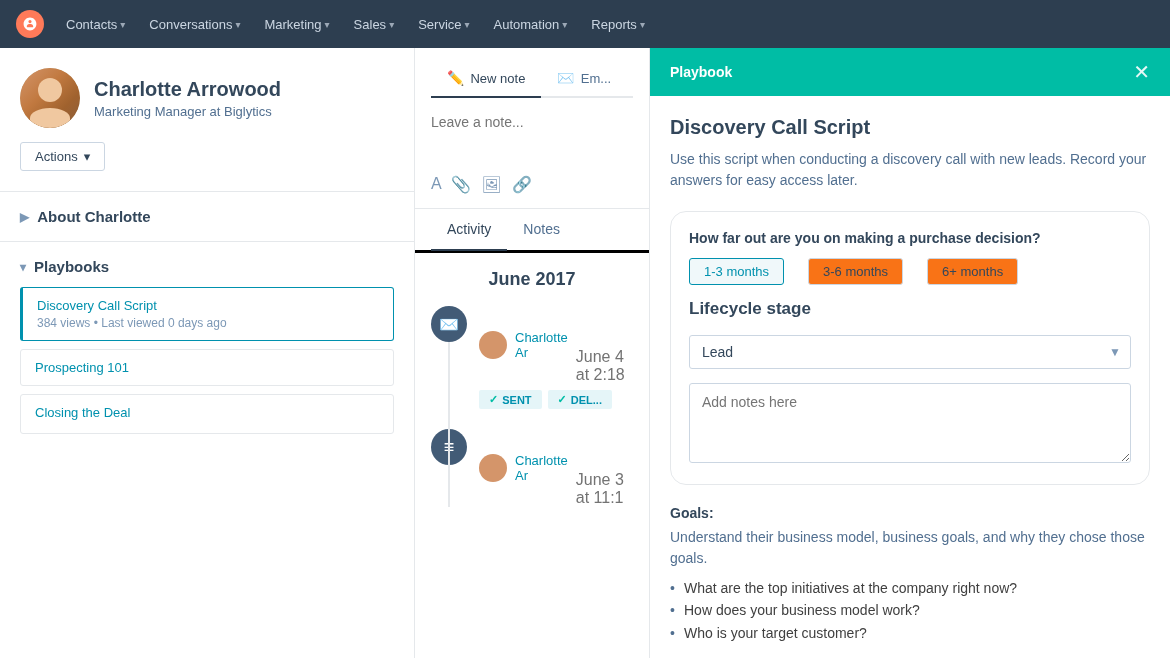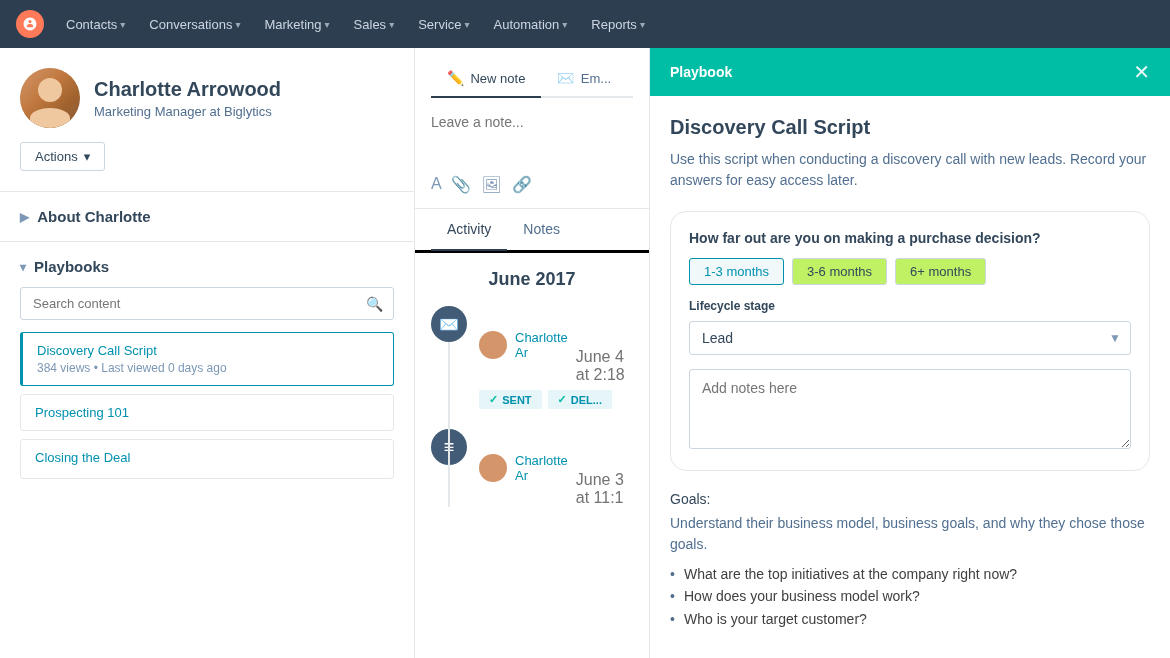--- a/index.html
+++ b/index.html
@@ -335,38 +335,38 @@
       padding: 18px;
       margin-bottom: 16px;
     }
     .question-text {
       font-size: 14px;
       font-weight: 600;
       color: #33475b;
       margin-bottom: 12px;
     }
     .option-buttons {
-      display: flex; gap: 8px; flex-wrap: wrap;
+      display: flex; gap: 24px; flex-wrap: wrap;
     }
     .option-btn {
       padding: 5px 14px;
       border: 1px solid #cbd6e2;
       border-radius: 3px;
-      background: #bef264;
+      background: #f97316;
       font-size: 13px;
       color: #33475b;
       cursor: pointer;
     }
     .option-btn.selected { border-color: #0091ae; color: #0091ae; background: #f0f8fa; }
 
     .field-label {
-      font-size: 12px;
+      font-size: 17px;
       font-weight: 600;
       color: #33475b;
-      margin-bottom: 8px;
+      margin-bottom: 16px;
       margin-top: 14px;
     }
     .select-wrapper {
       position: relative;
     }
     .field-select {
       width: 100%;
       padding: 8px 36px 8px 12px;
       border: 1px solid #cbd6e2;
       border-radius: 3px;
@@ -395,21 +395,21 @@
       min-height: 80px;
       outline: none;
       margin-top: 14px;
     }
 
     .goals-section {
       margin-top: 20px;
     }
     .goals-title {
       font-size: 14px;
-      font-weight: 400;
+      font-weight: 700;
       color: #33475b;
       margin-bottom: 6px;
     }
     .goals-desc {
       font-size: 14px;
       color: #516f90;
       line-height: 1.5;
       margin-bottom: 8px;
     }
     .goals-list { list-style: none; padding: 0; }
@@ -503,24 +503,20 @@
         <span>About Charlotte</span>
       </div>
     </div>
 
     <div class="playbooks-section">
       <div class="playbooks-header">
         <span class="chevron-down">▾</span>
         <span>Playbooks</span>
       </div>
 
-      <div class="search-box">
-        <input type="text" placeholder="Search content" style="">
-        <span class="search-icon">🔍</span>
-      </div>
 
       <div class="playbook-item active">
         <div class="playbook-name">Discovery Call Script</div>
         <div class="playbook-meta">384 views • Last viewed 0 days ago</div>
       </div>
 
       <div class="playbook-item">
         <div class="playbook-name">Prospecting 101</div>
       </div>
 

